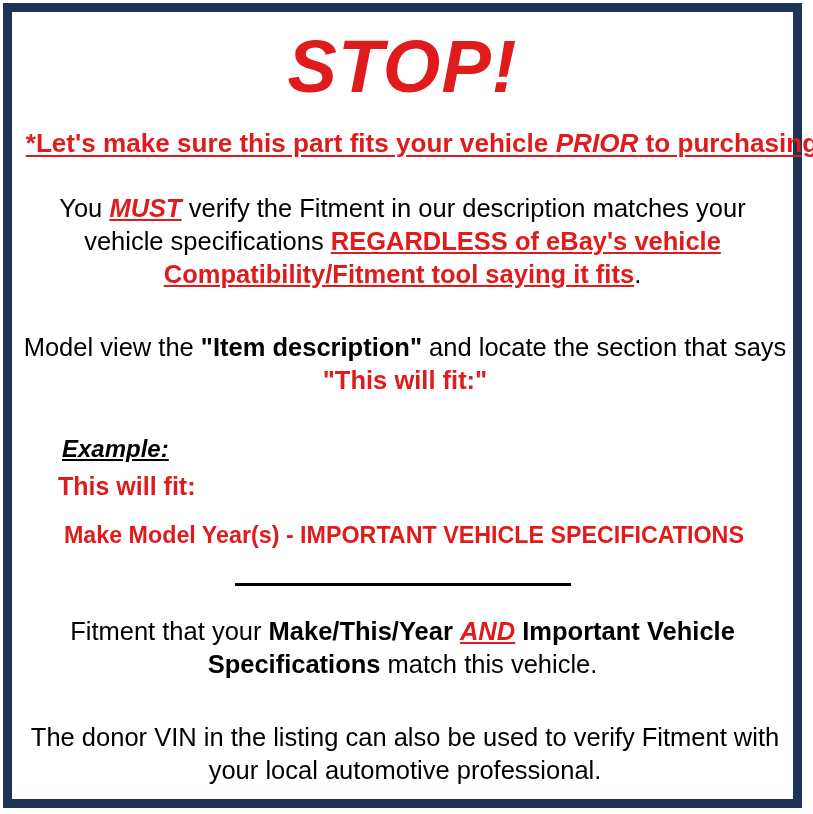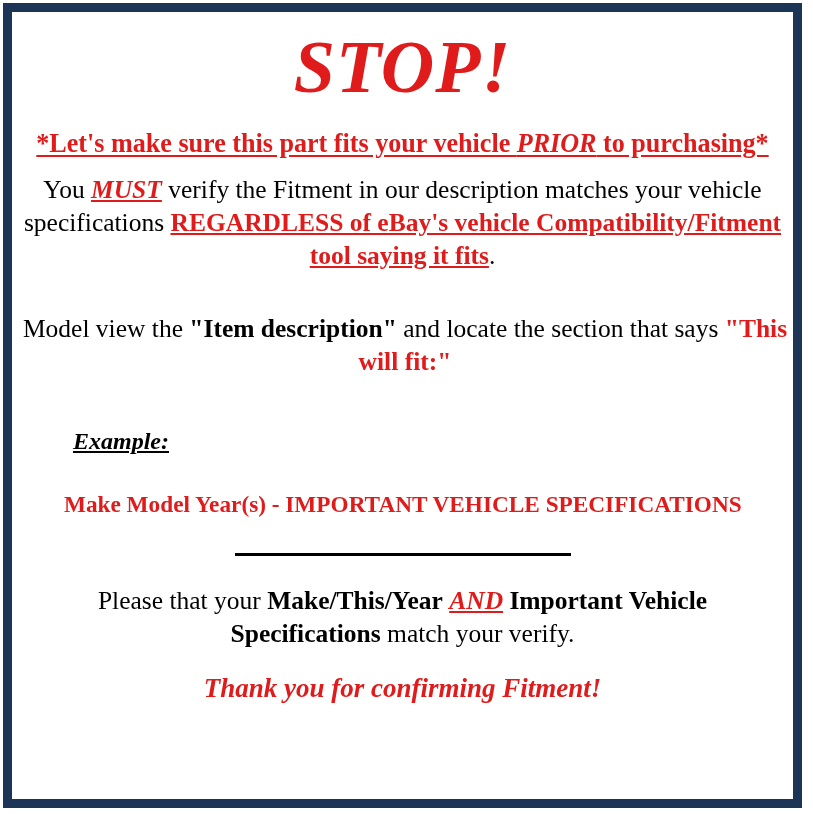--- a/index.html
+++ b/index.html
@@ -16,21 +16,20 @@
 
   #notice-card {
     position: absolute;
     left: 3px;
     top: 3px;
     width: 799px;
     height: 805px;
     box-sizing: border-box;
     border: 9px solid #1c3557;
     background: #ffffff;
-    font-family: Liberation Serif, serif;
   }
 
   #notice-inner {
     position: relative;
     width: 100%;
     height: 100%;
     box-sizing: border-box;
     padding: 0 8px;
     text-align: center;
     color: #000000;
@@ -65,21 +64,21 @@
 
   
   .para {
     margin: 0 auto;
     font-size: 25.5px;
     line-height: 33px;
     color: #000000;
   }
 
   .para-must {
-    padding-top: 15px;
+    padding-top: 34px;
     width: 760px;
   }
   .para-view {
     padding-top: 40px;
     width: 770px;
   }
 
   .red { color: #e01b1b; }
   .b   { font-weight: bold; }
   .i   { font-style: italic; }
@@ -100,21 +99,21 @@
     text-underline-offset: 2px;
   }
 
   
   .example-block {
     text-align: left;
     padding-left: 38px;
     padding-top: 34px;
   }
   .example-label {
-    margin: 15px;
+    margin: 4px;
     font-size: 24px;
     line-height: 28px;
     font-weight: bold;
     font-style: italic;
     color: #000000;
     text-decoration: underline;
     text-underline-offset: 2px;
     display: inline-block;
   }
   .this-will-fit {
@@ -182,26 +181,28 @@
     <div class="subtitle"><span>*Let's make sure this part fits your vehicle </span><span class="ital">PRIOR</span><span> to purchasing*</span></div>
 
     <div class="para para-must"><span>You </span><span class="must-word">MUST</span><span> verify the Fitment in our description matches your vehicle specifications </span><span class="regardless">REGARDLESS of eBay's vehicle Compatibility/Fitment tool saying it fits</span><span>.</span></div>
 
     <div class="para para-view"><span>Model view the </span><span class="b">"Item description"</span><span> and locate the section that says </span><span class="b red">"This will fit:"</span></div>
 
     <div class="example-block">
       <div>
         <span class="example-label">Example:</span>
       </div>
+      <div class="this-will-fit">This will fit:</div>
       <div class="spec-line">Make Model Year(s) - IMPORTANT VEHICLE SPECIFICATIONS</div>
     </div>
 
     <div class="divider-wrap">
       <span class="divider" style="width: 336px; border-top-color: rgb(0, 0, 0);"></span>
     </div>
 
-    <div class="para para-confirm"><span>Please that your </span><span class="b">Make/This/Year</span><span>&nbsp;</span><span class="b i u red">AND</span><span>&nbsp;</span><span class="b">Important Vehicle Specifications</span><span> match your verify.</span></div>
-
+    <div class="para para-confirm"><span>Fitment that your </span><span class="b">Make/This/Year</span><span>&nbsp;</span><span class="b i u red">AND</span><span>&nbsp;</span><span class="b">Important Vehicle Specifications</span><span> match this vehicle.</span></div>
+
+    <div class="para para-vin">The donor VIN in the listing can also be used to verify Fitment with your local automotive professional.</div>
 
     <div class="thanks">Thank you for confirming Fitment!</div>
 
   </div>
 </div>
 
 </body></html>

